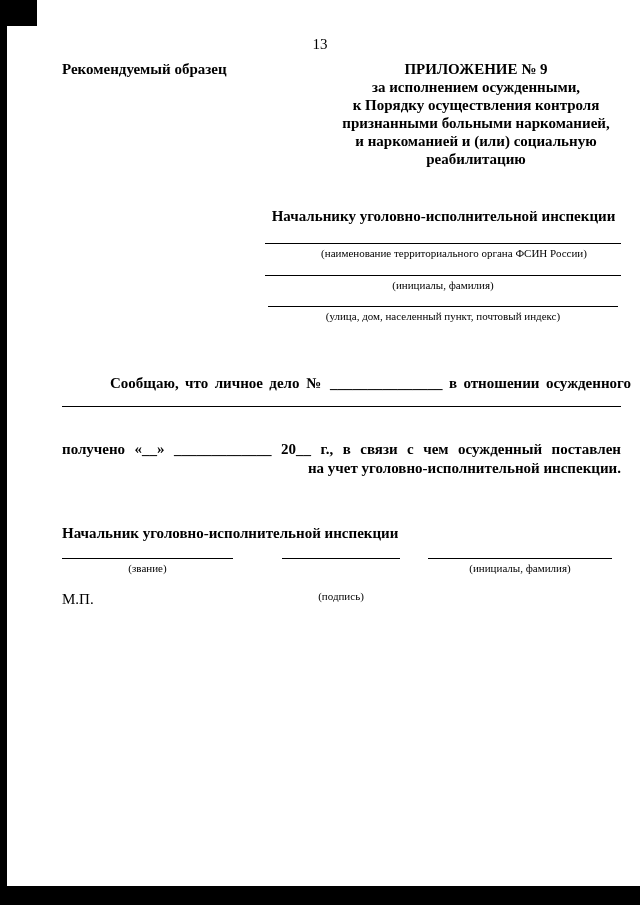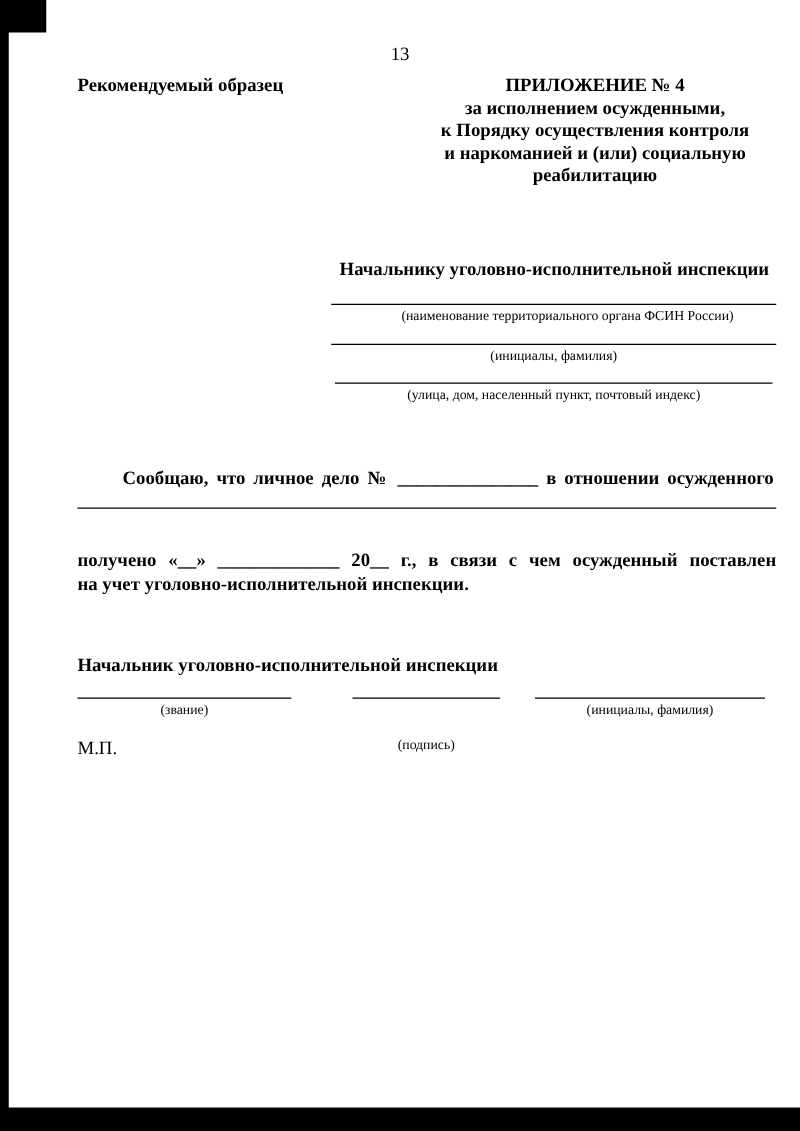--- a/index.html
+++ b/index.html
@@ -7,60 +7,61 @@
     position: relative;
     width: 640px;
     height: 905px;
     background: #ffffff;
     font-family: "Liberation Serif", serif;
     color: #000;
     overflow: hidden;
   }
   .abs { position: absolute; }
   .bold { font-weight: bold; }
-  .t15 { font-size: 15px; line-height: 18px; }
+  .t15 { font-size: 15px; line-height: 18px; text-align: right; }
   .caption { font-size: 11px; line-height: 13px; text-align: center; }
   .rule { border-bottom: 1.5px solid #000; height: 0; }
   .just { text-align: justify; text-align-last: justify; }
   .center { text-align: center; }
   .black { background: #000; }
 </style>
 </head>
 <body>
 
 <div class="page">
 
   <div class="abs black" style="left:0; top:0; width:7px; height:905px;"></div>
   <div class="abs black" style="left:0; top:0; width:37px; height:26px;"></div>
   <div class="abs black" style="left:0; top:886px; width:640px; height:19px;"></div>
 
   <div class="abs t15 center" style="left:0; top:35px; width:640px;">13</div>
 
   <div class="abs t15 bold" style="left:62px; top:60px;">Рекомендуемый образец</div>
 
   <div class="abs t15 bold center" style="left:330px; top:60px; width:292px;">
-    <div>ПРИЛОЖЕНИЕ № 4</div>
+    <div>ПРИЛОЖЕНИЕ № 9</div>
     <div>за исполнением осужденными,</div>
     <div>к Порядку осуществления контроля</div>
+    <div>признанными больными наркоманией,</div>
     <div>и наркоманией и (или) социальную</div>
     <div>реабилитацию</div>
   </div>
 
   <div class="abs t15 bold center" style="left:265px; top:207px; width:357px;">Начальнику уголовно-исполнительной инспекции</div>
 
   <div class="abs rule" style="left:265px; top:243px; width:356px;"></div>
   <div class="abs caption" style="left:276px; top:247px; width:356px;">(наименование территориального органа ФСИН России)</div>
 
   <div class="abs rule" style="left:265px; top:275px; width:356px;"></div>
   <div class="abs caption" style="left:265px; top:279px; width:356px;">(инициалы, фамилия)</div>
 
   <div class="abs rule" style="left:268px; top:306px; width:350px;"></div>
   <div class="abs caption" style="left:268px; top:310px; width:350px;">(улица, дом, населенный пункт, почтовый индекс)</div>
 
-  <div class="abs t15 bold just" style="left:60px; top:374px; width:559px; text-indent:38px;font-family:Liberation Serif, serif;">Сообщаю, что личное дело № _______________ в отношении осужденного</div>
+  <div class="abs t15 bold just" style="left:72px; top:374px; width:559px; text-indent:38px;font-family:Liberation Serif, serif;">Сообщаю, что личное дело № _______________ в отношении осужденного</div>
 
   <div class="abs rule" style="left:62px; top:406px; width:559px;"></div>
 
   <div class="abs t15 bold just" style="left:62px; top:440px; width:559px;">получено «__» _____________ 20__ г., в связи с чем осужденный поставлен</div>
   <div class="abs t15 bold" style="left:62px; top:459px; width:559px;">на учет уголовно-исполнительной инспекции.</div>
 
   <div class="abs t15 bold" style="left:62px; top:524px;">Начальник уголовно-исполнительной инспекции</div>
 
   <div class="abs rule" style="left:62px; top:558px; width:171px;"></div>
   <div class="abs caption" style="left:62px; top:562px; width:171px;">(звание)</div>

